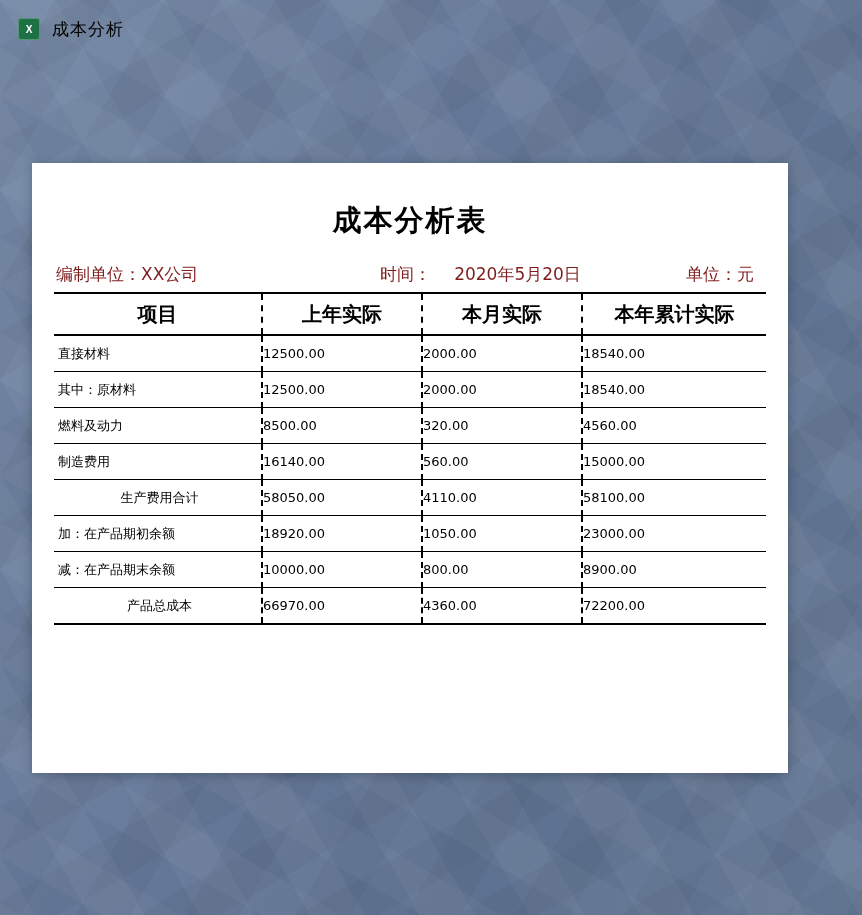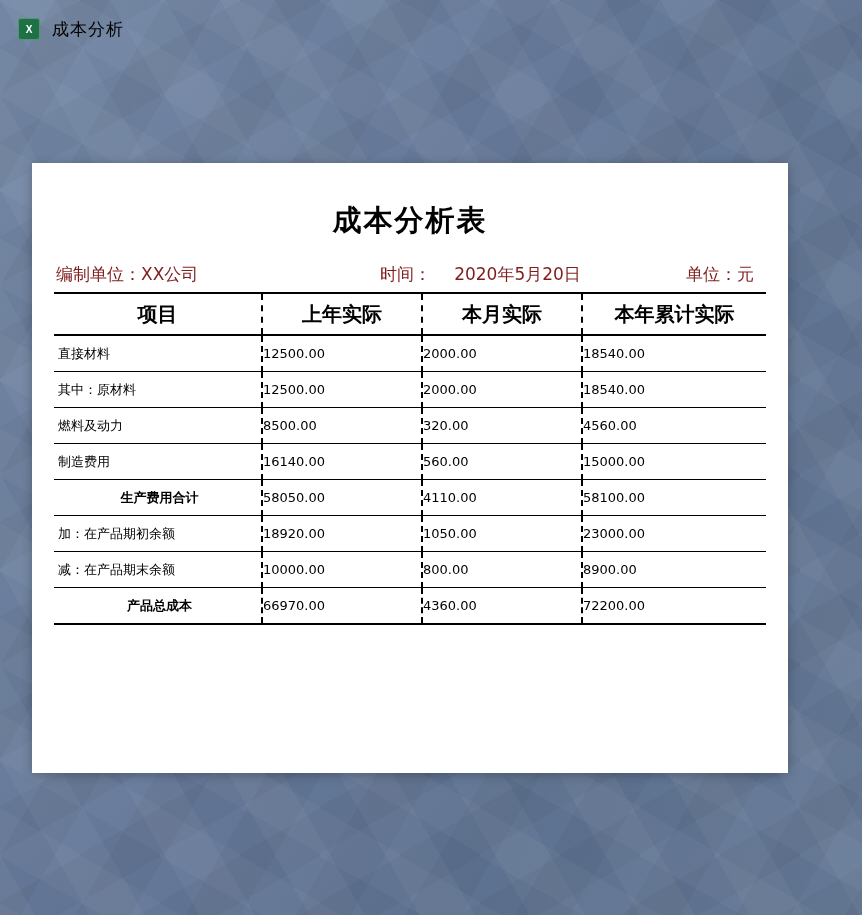--- a/index.html
+++ b/index.html
@@ -134,21 +134,20 @@
     border-bottom: 2px solid #000;
   }
   table.cost thead th.col-item { }
   table.cost .vsep { border-left: 2px dashed #000; }
   table.cost td.item {
     text-align: left;
     padding-left: 4px;
   }
   table.cost td.item.indent {
     text-align: center;
-    font-weight: bold;
   }
   table.cost td.num {
     text-align: left;
   }
   table.cost tbody tr td { border-top: none; }
   table.cost tbody tr:last-child td { border-bottom: 2px solid #000; }
 
   .col-w1 { width: 208px; }
   .col-w2 { width: 160px; }
   .col-w3 { width: 160px; }

